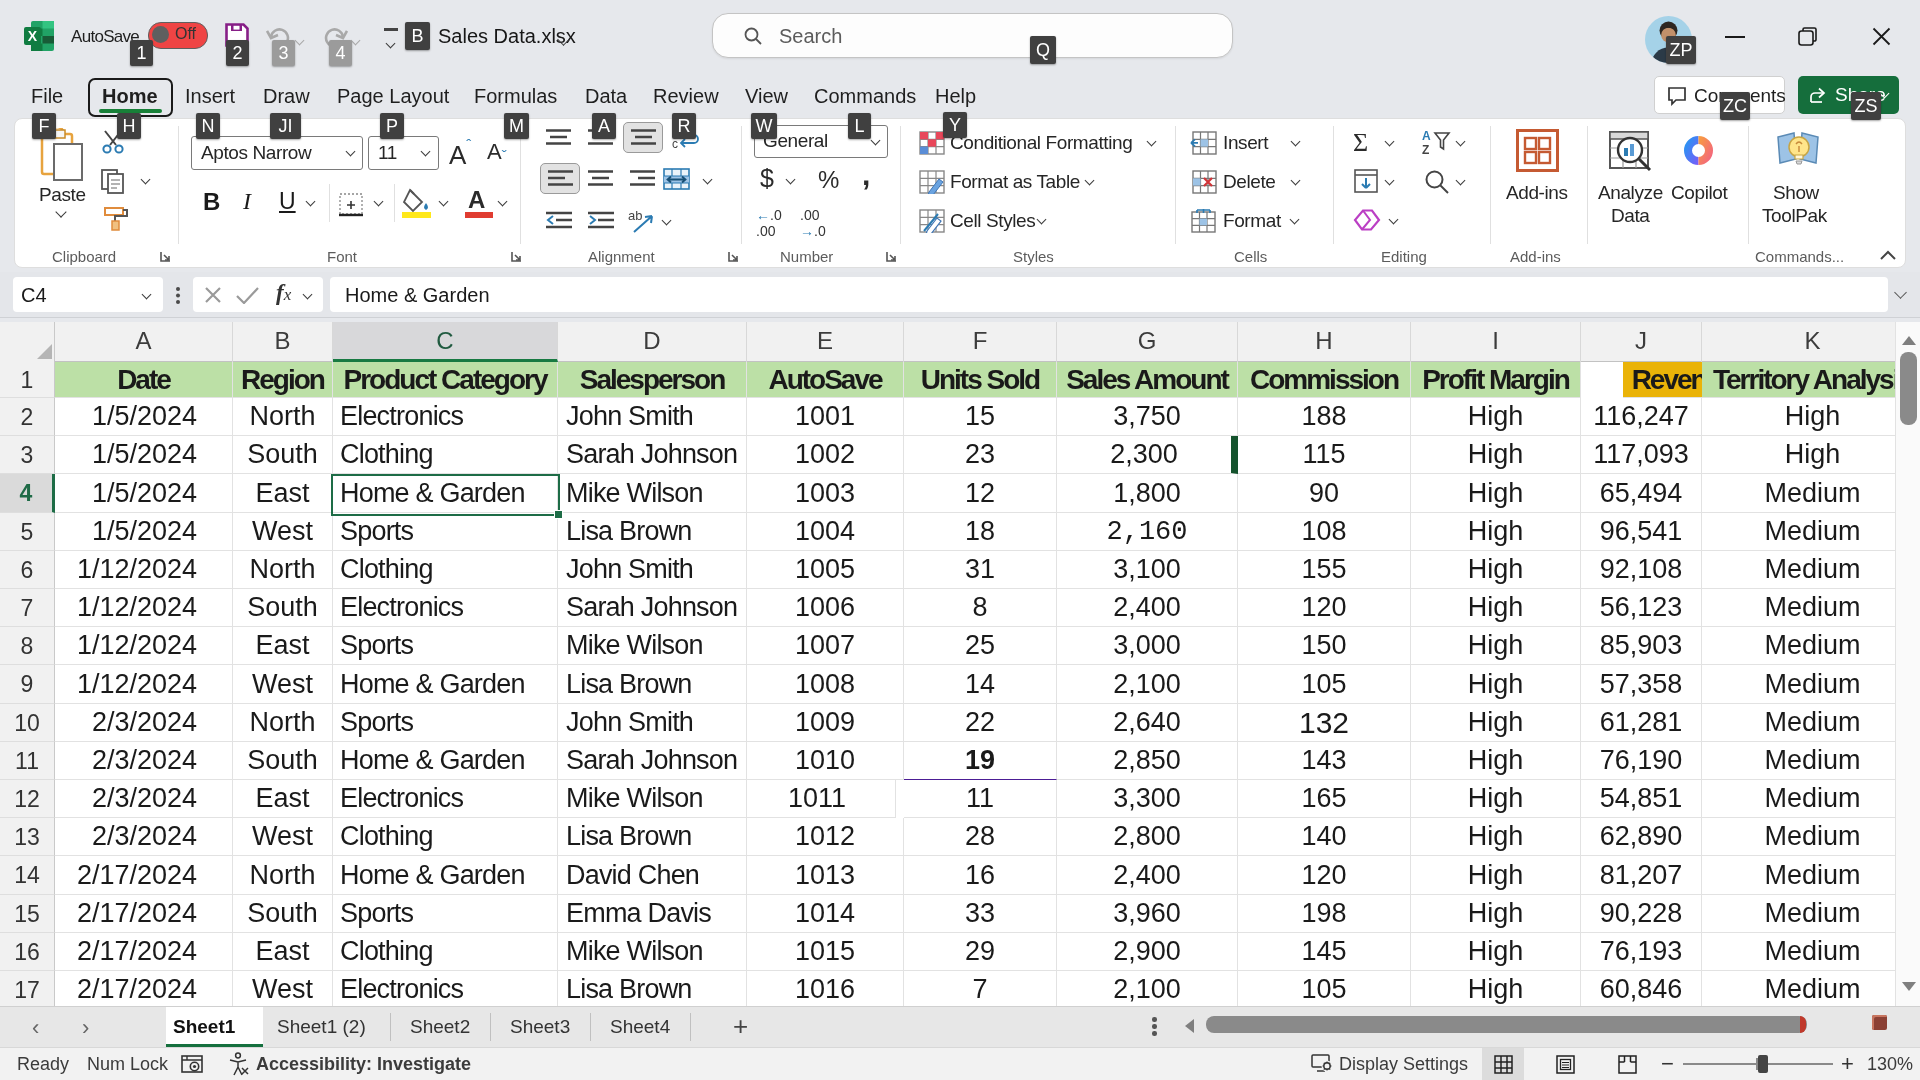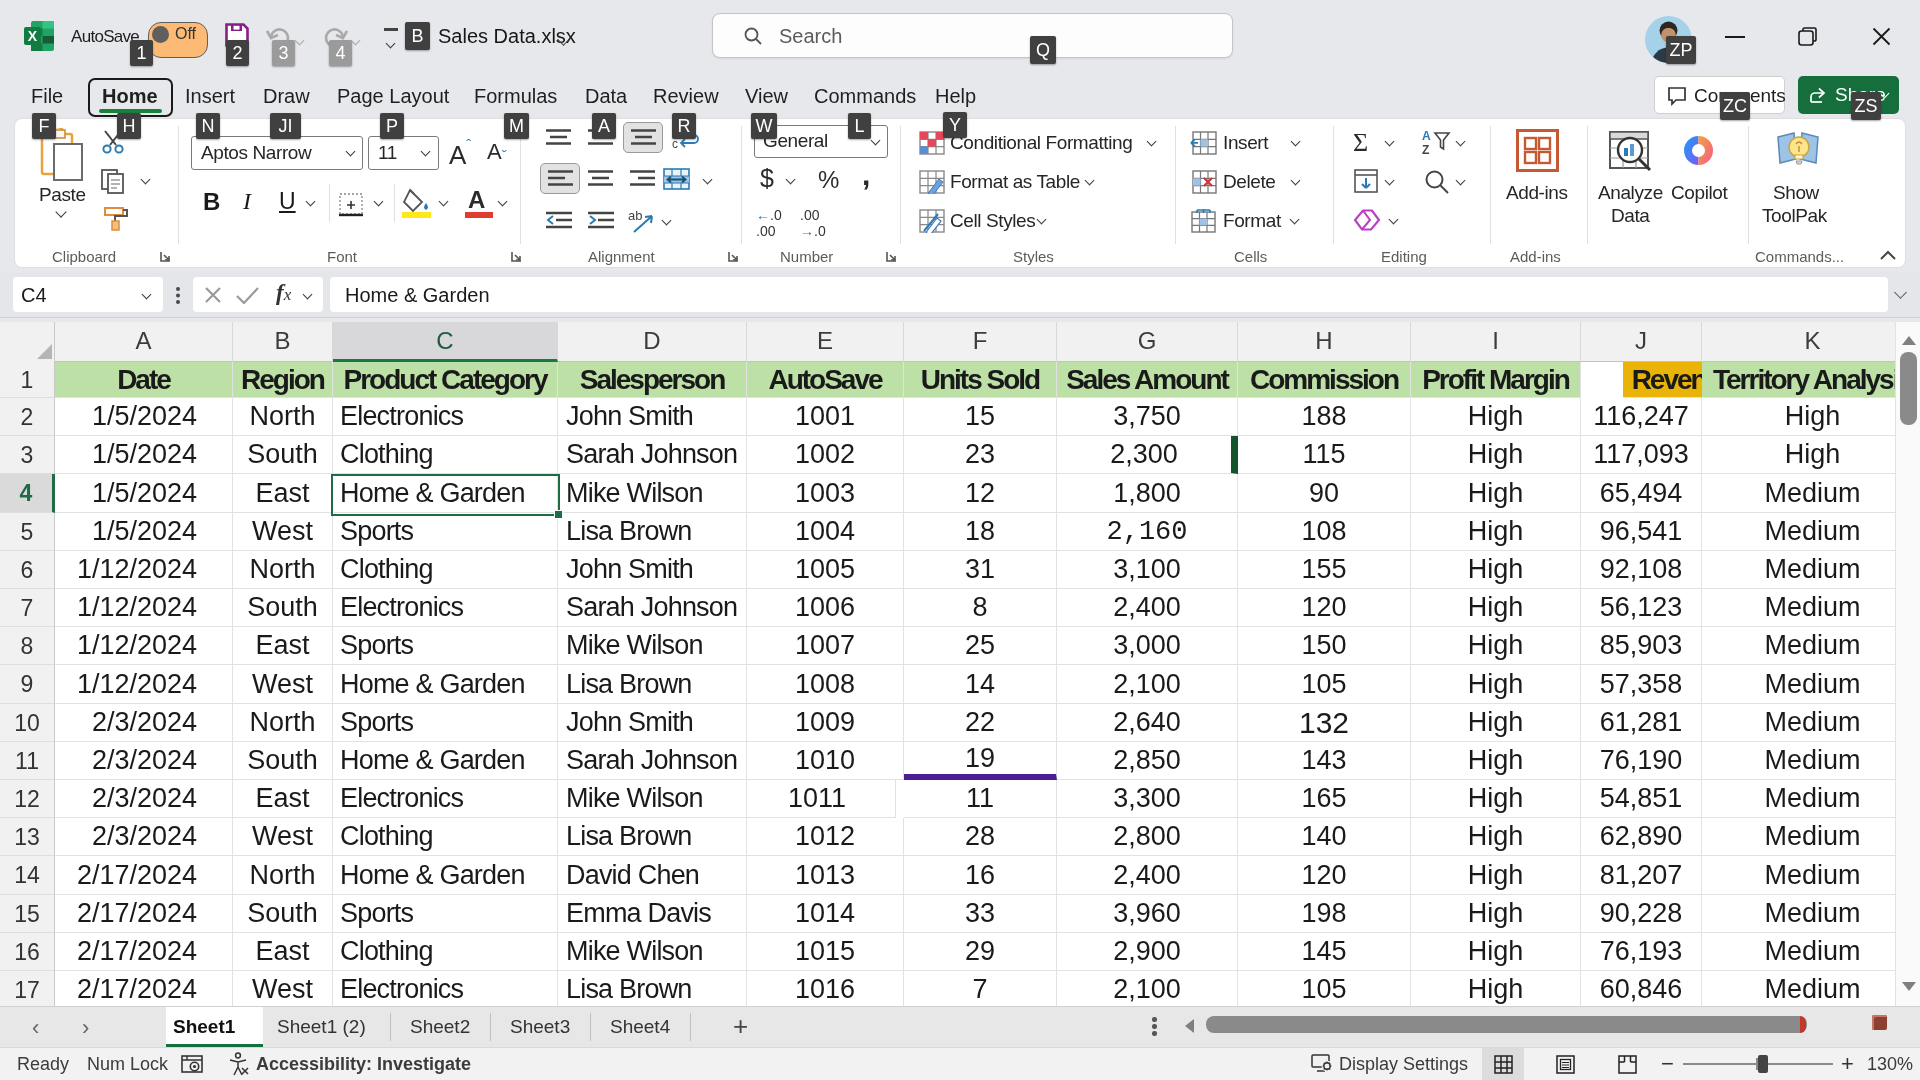--- a/index.html
+++ b/index.html
@@ -25,21 +25,21 @@
     <rect x="7" y="0" width="23" height="30" rx="2" fill="#21a366"></rect>
     <rect x="7" y="7.5" width="11.5" height="7.5" fill="#107c41"></rect>
     <rect x="18.5" y="0" width="11.5" height="7.5" fill="#33c481"></rect>
     <rect x="18.5" y="15" width="11.5" height="7.5" fill="#185c37"></rect>
     <rect x="7" y="22.5" width="11.5" height="7.5" fill="#107c41"></rect>
     <rect x="0" y="6" width="17" height="18" rx="2" fill="#107c41"></rect>
     <text x="8.5" y="20" font-size="14" font-weight="bold" fill="#fff" text-anchor="middle" font-family="Liberation Sans">X</text>
   </svg>
   <div class="abs" style="left:71px;top:27px;font-size:17px;letter-spacing:-0.7px;color:#1f1f1f">AutoSave</div>
 
-  <div class="abs" style="left:148px;top:22px;width:60px;height:36px;border:1.5px solid #5f5f5f;border-radius:13px;background:#fdba74">
+  <div class="abs" style="left:148px;top:22px;width:60px;height:27px;border:1.5px solid #5f5f5f;border-radius:13px;background:#ef4444">
     <div class="abs" style="left:3px;top:3px;width:17px;height:17px;border-radius:50%;background:#5f5f5f"></div>
     <div class="abs" style="left:26px;top:2px;font-size:16px;color:#333">Off</div>
   </div>
 
   <svg class="abs" style="left:224px;top:22px" width="26" height="26" viewBox="0 0 26 26">
     <path d="M2.5 2.5 h17 l4 4 v17 h-21 z" fill="#fff" stroke="#871f87" stroke-width="2.6"></path>
     <rect x="7" y="2.5" width="11" height="6.5" fill="#871f87"></rect>
     <rect x="9.5" y="3.8" width="6" height="3.8" fill="#fff"></rect>
   </svg>
 
@@ -54,21 +54,21 @@
     <path d="M25 7 l-4 7 -7-3" fill="none" stroke="#a9a9a9" stroke-width="2.6"></path>
   </svg>
   <div class="abs" style="left:352px;top:30px"><span class="cvd cvs" style="border-color:#a9a9a9"></span></div>
 
   <div class="abs" style="left:384px;top:28px;width:14px;height:2.5px;background:#444"></div>
   <div class="abs" style="left:387px;top:33px"><span class="cvd cvs"></span></div>
 
   <div class="abs" style="left:438px;top:25px;font-size:20px;color:#171717">Sales Data.xlsx</div>
   <div class="abs" style="left:559px;top:30px"><span class="cvd" style="width:9px;height:9px"></span></div>
 
-  <div class="abs" style="left:712px;top:13px;width:521px;height:45px;background:#fdfdfd;border:1px solid #c4c4c4;border-radius:8px;box-shadow:0 1px 2px rgba(0,0,0,.08)">
+  <div class="abs" style="left:712px;top:13px;width:521px;height:45px;background:#fdfdfd;border:1px solid #c4c4c4;border-radius:16px;box-shadow:0 1px 2px rgba(0,0,0,.08)">
     <svg class="abs" style="left:30px;top:12px" width="20" height="20" viewBox="0 0 20 20">
         <circle cx="8.5" cy="8.5" r="6" fill="none" stroke="#555" stroke-width="1.8"></circle>
         <path d="M13 13 L18 18" stroke="#555" stroke-width="1.8"></path>
       </svg>
     <div class="abs" style="left:66px;top:11px;font-size:20px;color:#5c5c5c">Search</div>
   </div>
 
   <svg class="abs" style="left:1645px;top:16px" width="47" height="47" viewBox="0 0 47 47">
     <defs>
         <clipPath id="avc">
@@ -619,21 +619,21 @@
       <div style="position:absolute;left:1002px;top:342px;width:181px;height:38px;box-sizing:border-box;border-right:1px solid #e2e2e2;border-bottom:1px solid #e2e2e2;white-space:nowrap;overflow:hidden;display:flex;align-items:center;font-size:27px;justify-content:center;">2,640</div>
       <div style="position:absolute;left:1183px;top:342px;width:173px;height:38px;box-sizing:border-box;border-right:1px solid #e2e2e2;border-bottom:1px solid #e2e2e2;white-space:nowrap;overflow:hidden;display:flex;align-items:center;font-size:30px;justify-content:center;">132</div>
       <div style="position:absolute;left:1356px;top:342px;width:170px;height:38px;box-sizing:border-box;border-right:1px solid #e2e2e2;border-bottom:1px solid #e2e2e2;white-space:nowrap;overflow:hidden;display:flex;align-items:center;font-size:27px;justify-content:center;">High</div>
       <div style="position:absolute;left:1526px;top:342px;width:121px;height:38px;box-sizing:border-box;border-right:1px solid #e2e2e2;border-bottom:1px solid #e2e2e2;white-space:nowrap;overflow:hidden;display:flex;align-items:center;font-size:27px;justify-content:center;">61,281</div>
       <div style="position:absolute;left:1647px;top:342px;width:222px;height:38px;box-sizing:border-box;border-right:1px solid #e2e2e2;border-bottom:1px solid #e2e2e2;white-space:nowrap;overflow:hidden;display:flex;align-items:center;font-size:27px;justify-content:center;">Medium</div>
       <div style="position:absolute;left:0px;top:380px;width:178px;height:38px;box-sizing:border-box;border-right:1px solid #e2e2e2;border-bottom:1px solid #e2e2e2;white-space:nowrap;overflow:hidden;display:flex;align-items:center;font-size:27px;justify-content:flex-end;padding-right:35px;">2/3/2024</div>
       <div style="position:absolute;left:178px;top:380px;width:100px;height:38px;box-sizing:border-box;border-right:1px solid #e2e2e2;border-bottom:1px solid #e2e2e2;white-space:nowrap;overflow:hidden;display:flex;align-items:center;font-size:27px;justify-content:center;">South</div>
       <div style="position:absolute;left:278px;top:380px;width:225px;height:38px;box-sizing:border-box;border-right:1px solid #e2e2e2;border-bottom:1px solid #e2e2e2;white-space:nowrap;overflow:hidden;display:flex;align-items:center;font-size:27px;justify-content:flex-start;padding-left:7px;letter-spacing:-0.8px;">Home &amp; Garden</div>
       <div style="position:absolute;left:503px;top:380px;width:189px;height:38px;box-sizing:border-box;border-right:1px solid #e2e2e2;border-bottom:1px solid #e2e2e2;white-space:nowrap;overflow:hidden;display:flex;align-items:center;font-size:27px;justify-content:flex-start;padding-left:8px;letter-spacing:-0.8px;">Sarah Johnson</div>
       <div style="position:absolute;left:692px;top:380px;width:157px;height:38px;box-sizing:border-box;border-right:1px solid #e2e2e2;border-bottom:1px solid #e2e2e2;white-space:nowrap;overflow:hidden;display:flex;align-items:center;font-size:27px;justify-content:center;">1010</div>
-      <div style="position:absolute;left:849px;top:380px;width:153px;height:38px;box-sizing:border-box;border-right:1px solid #e2e2e2;border-bottom:6px solid #4c1d95;white-space:nowrap;overflow:hidden;display:flex;align-items:center;font-size:27px;justify-content:center;">19</div>
+      <div style="position:absolute;left:849px;top:380px;width:153px;height:38px;box-sizing:border-box;border-right:1px solid #e2e2e2;border-bottom:1px solid #4c1d95;white-space:nowrap;overflow:hidden;display:flex;align-items:center;font-size:27px;justify-content:center;font-weight:bold;">19</div>
       <div style="position:absolute;left:1002px;top:380px;width:181px;height:38px;box-sizing:border-box;border-right:1px solid #e2e2e2;border-bottom:1px solid #e2e2e2;white-space:nowrap;overflow:hidden;display:flex;align-items:center;font-size:27px;justify-content:center;">2,850</div>
       <div style="position:absolute;left:1183px;top:380px;width:173px;height:38px;box-sizing:border-box;border-right:1px solid #e2e2e2;border-bottom:1px solid #e2e2e2;white-space:nowrap;overflow:hidden;display:flex;align-items:center;font-size:27px;justify-content:center;">143</div>
       <div style="position:absolute;left:1356px;top:380px;width:170px;height:38px;box-sizing:border-box;border-right:1px solid #e2e2e2;border-bottom:1px solid #e2e2e2;white-space:nowrap;overflow:hidden;display:flex;align-items:center;font-size:27px;justify-content:center;">High</div>
       <div style="position:absolute;left:1526px;top:380px;width:121px;height:38px;box-sizing:border-box;border-right:1px solid #e2e2e2;border-bottom:1px solid #e2e2e2;white-space:nowrap;overflow:hidden;display:flex;align-items:center;font-size:27px;justify-content:center;">76,190</div>
       <div style="position:absolute;left:1647px;top:380px;width:222px;height:38px;box-sizing:border-box;border-right:1px solid #e2e2e2;border-bottom:1px solid #e2e2e2;white-space:nowrap;overflow:hidden;display:flex;align-items:center;font-size:27px;justify-content:center;">Medium</div>
       <div style="position:absolute;left:0px;top:418px;width:178px;height:38px;box-sizing:border-box;border-right:1px solid #e2e2e2;border-bottom:1px solid #e2e2e2;white-space:nowrap;overflow:hidden;display:flex;align-items:center;font-size:27px;justify-content:flex-end;padding-right:35px;">2/3/2024</div>
       <div style="position:absolute;left:178px;top:418px;width:100px;height:38px;box-sizing:border-box;border-right:1px solid #e2e2e2;border-bottom:1px solid #e2e2e2;white-space:nowrap;overflow:hidden;display:flex;align-items:center;font-size:27px;justify-content:center;">East</div>
       <div style="position:absolute;left:278px;top:418px;width:225px;height:38px;box-sizing:border-box;border-right:1px solid #e2e2e2;border-bottom:1px solid #e2e2e2;white-space:nowrap;overflow:hidden;display:flex;align-items:center;font-size:27px;justify-content:flex-start;padding-left:7px;letter-spacing:-0.8px;">Electronics</div>
       <div style="position:absolute;left:503px;top:418px;width:189px;height:38px;box-sizing:border-box;border-right:1px solid #e2e2e2;border-bottom:1px solid #e2e2e2;white-space:nowrap;overflow:hidden;display:flex;align-items:center;font-size:27px;justify-content:flex-start;padding-left:8px;letter-spacing:-0.8px;">Mike Wilson</div>
       <div style="position:absolute;left:684px;top:418px;width:157px;height:38px;box-sizing:border-box;border-right:1px solid #e2e2e2;border-bottom:1px solid #e2e2e2;white-space:nowrap;overflow:hidden;display:flex;align-items:center;font-size:27px;justify-content:center;">1011</div>

